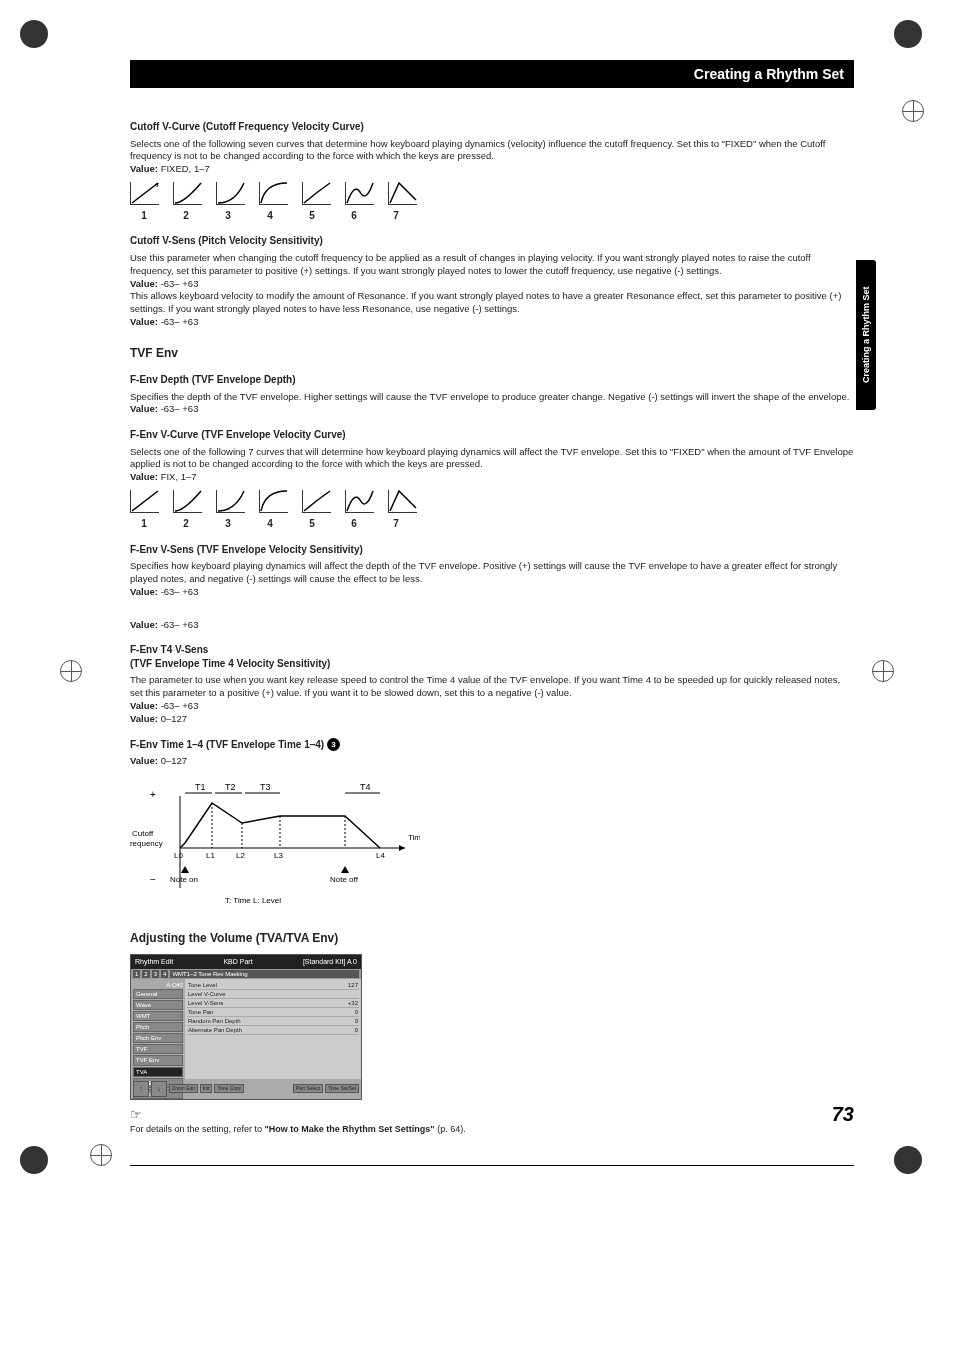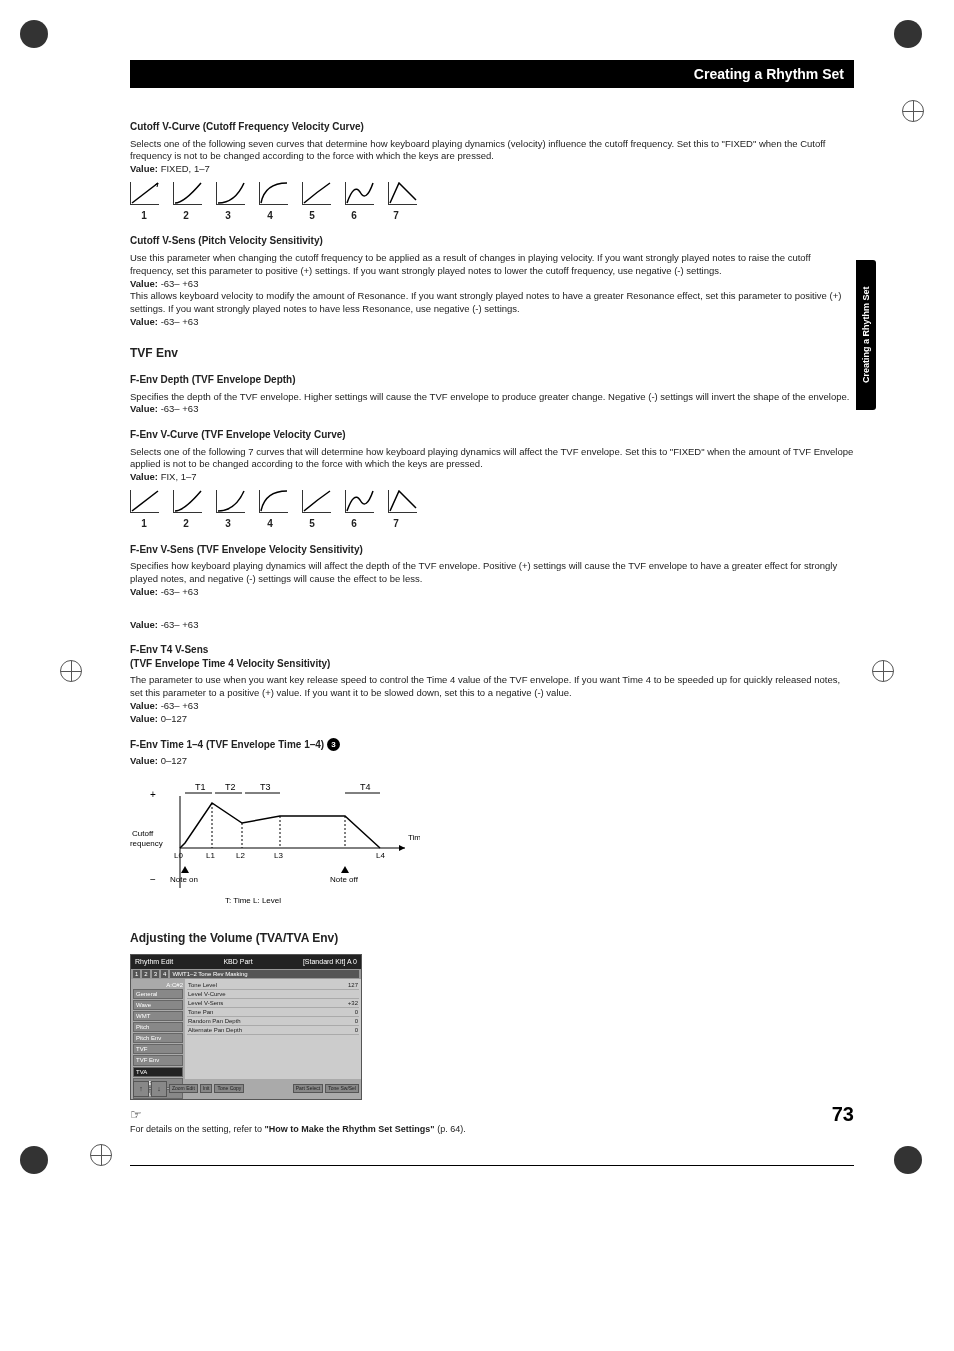--- a/index.html
+++ b/index.html
@@ -254,20 +254,21 @@
       height: 1px;
       background: #000;
       margin-top: 30px;
     }
     .page-num {
       position: absolute;
       right: 100px;
       bottom: 80px;
       font-size: 20px;
       font-weight: bold;
+      font-style: italic;
     }
   </style>
 </head>
 <body>
 
 <div class="crop-mark crop-tl"><span class="crop-ball"></span></div>
 <div class="crop-mark crop-tr"><span class="crop-ball"></span></div>
 <div class="crop-mark crop-bl"><span class="crop-ball"></span></div>
 <div class="crop-mark crop-br"><span class="crop-ball"></span></div>
 <div class="target target-ml"></div>

